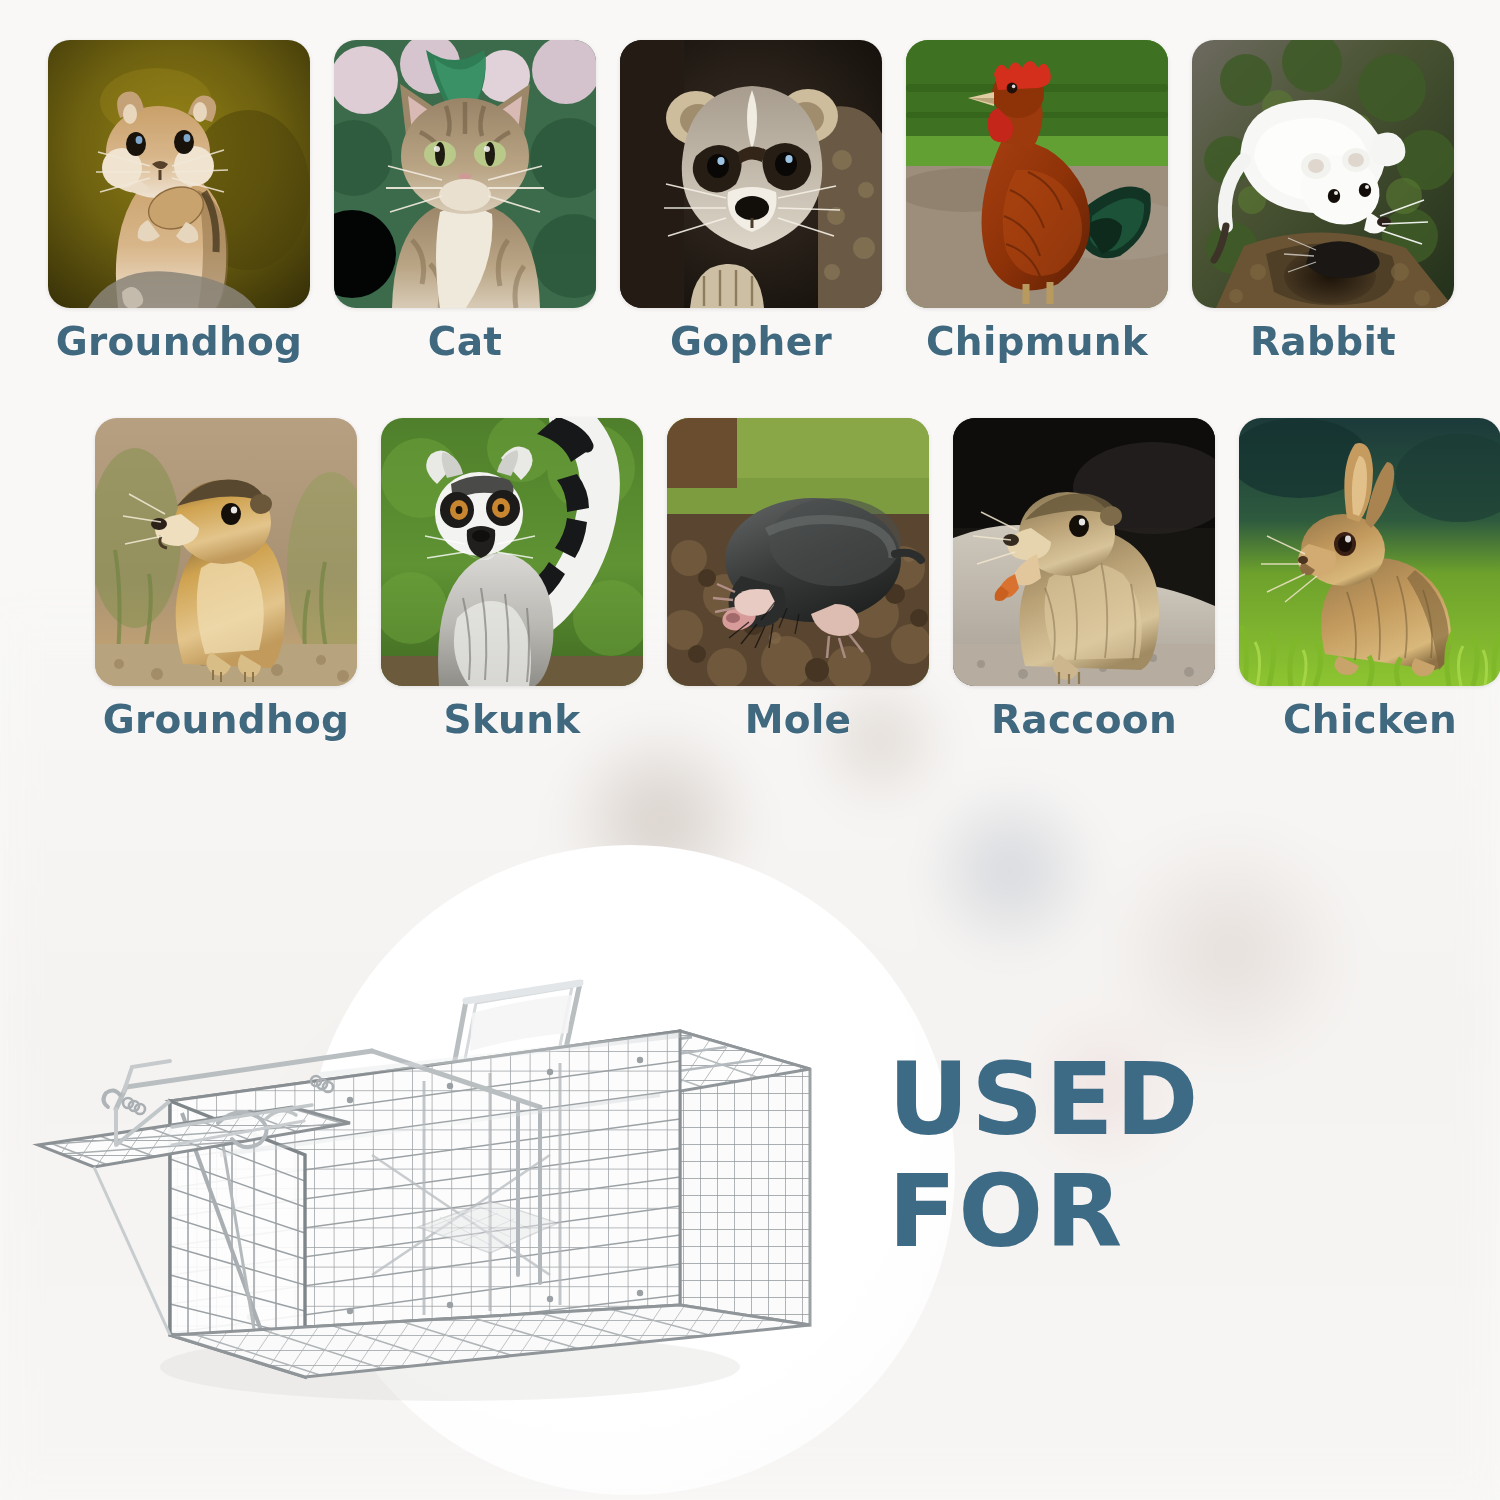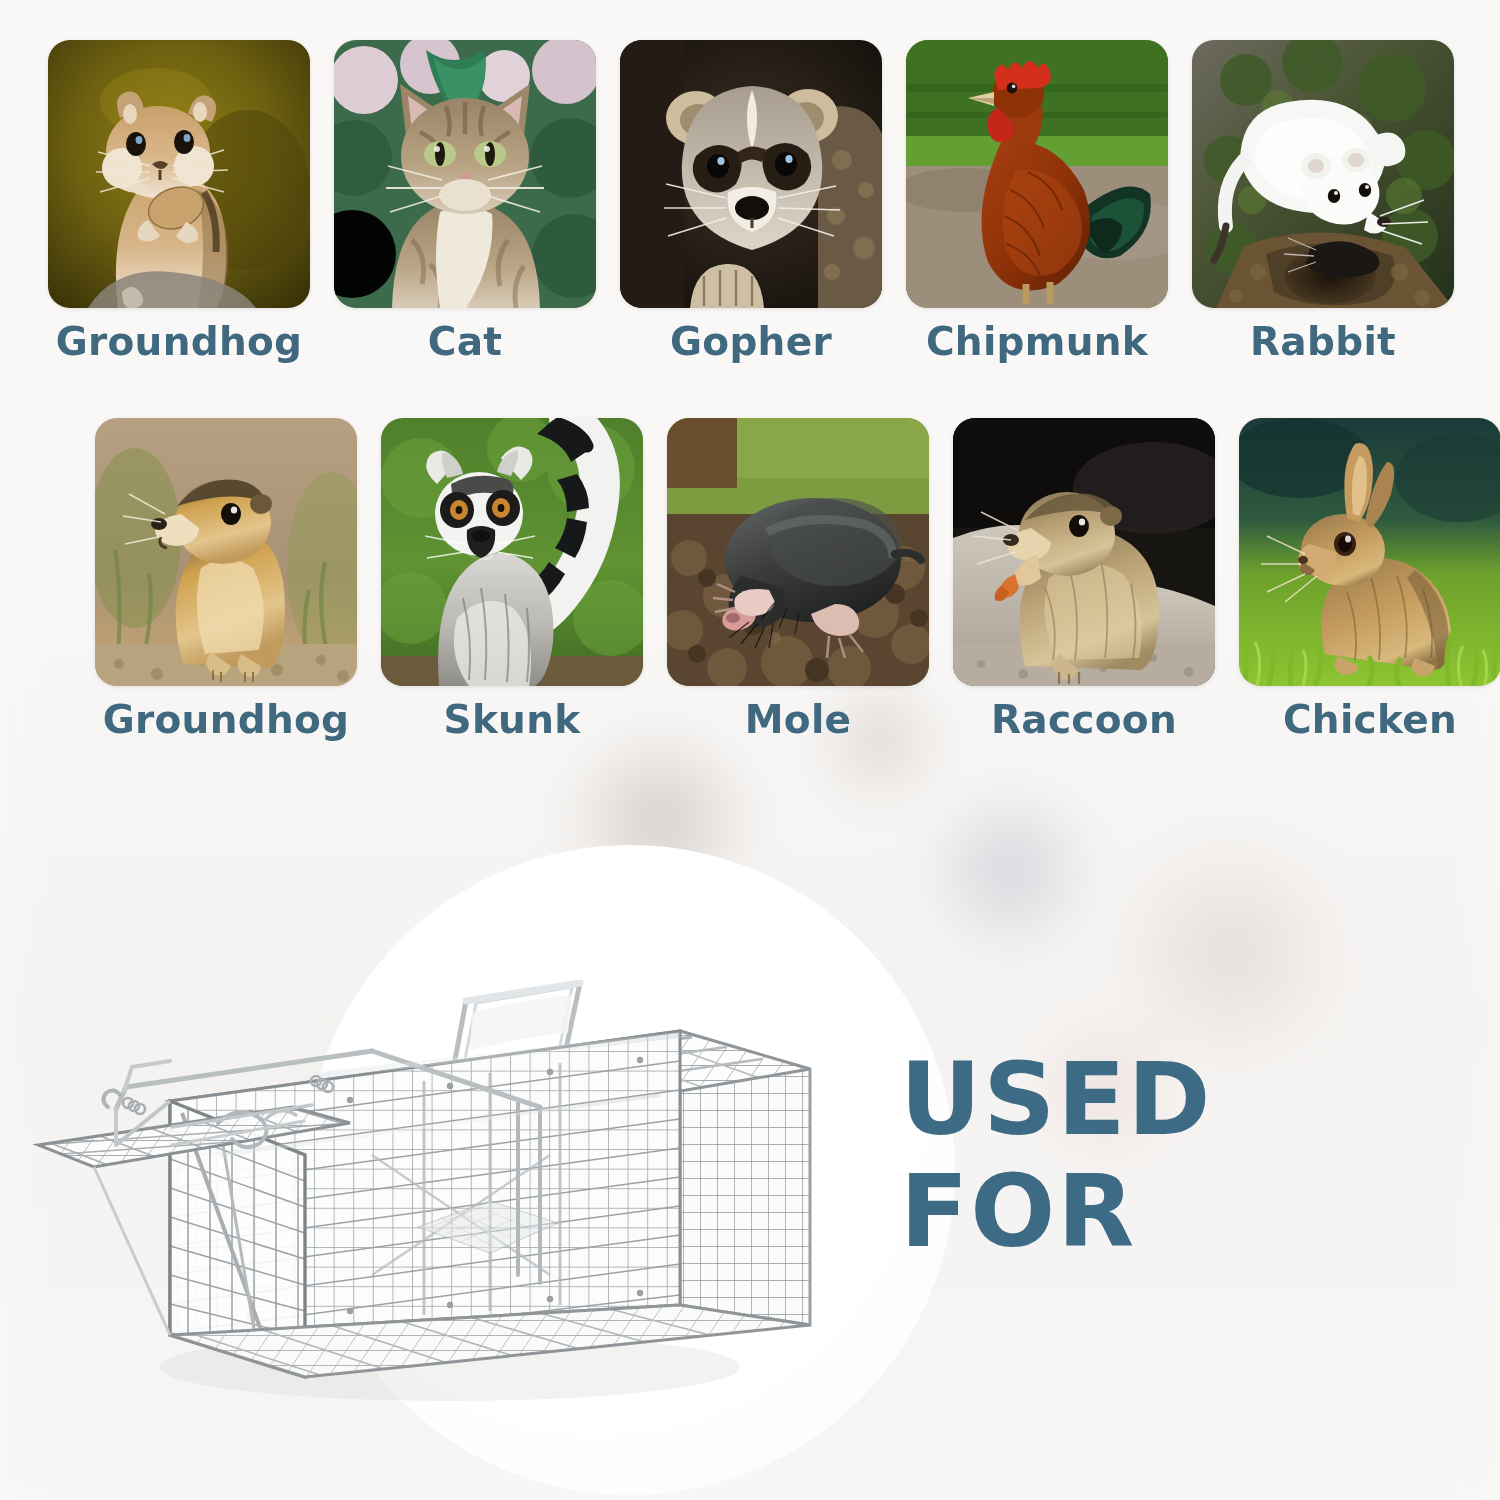--- a/index.html
+++ b/index.html
@@ -51,21 +51,21 @@
   }
 
   
   #headline{
     position:absolute;left:888px;top:1000px;width:580px;
     color:#3d6b85;font-weight:bold;
     font-family:"DejaVu Sans", sans-serif;
     letter-spacing:2px;line-height:1.12;
   }
   #headline .l1{font-size:100px;display:block;}
-  #headline .l2{font-size:100px;display:block;margin-top:44px;margin-left:12px;}
+  #headline .l2{font-size:100px;display:block;margin-top:44px;}
 
   
   #cage{position:absolute;left:20px;top:855px;width:860px;height:560px;}
   #cage svg{display:block;}
 </style>
 </head>
 <body>
 
 <div id="backdrop"></div>
 <div id="whitedisc"></div>

